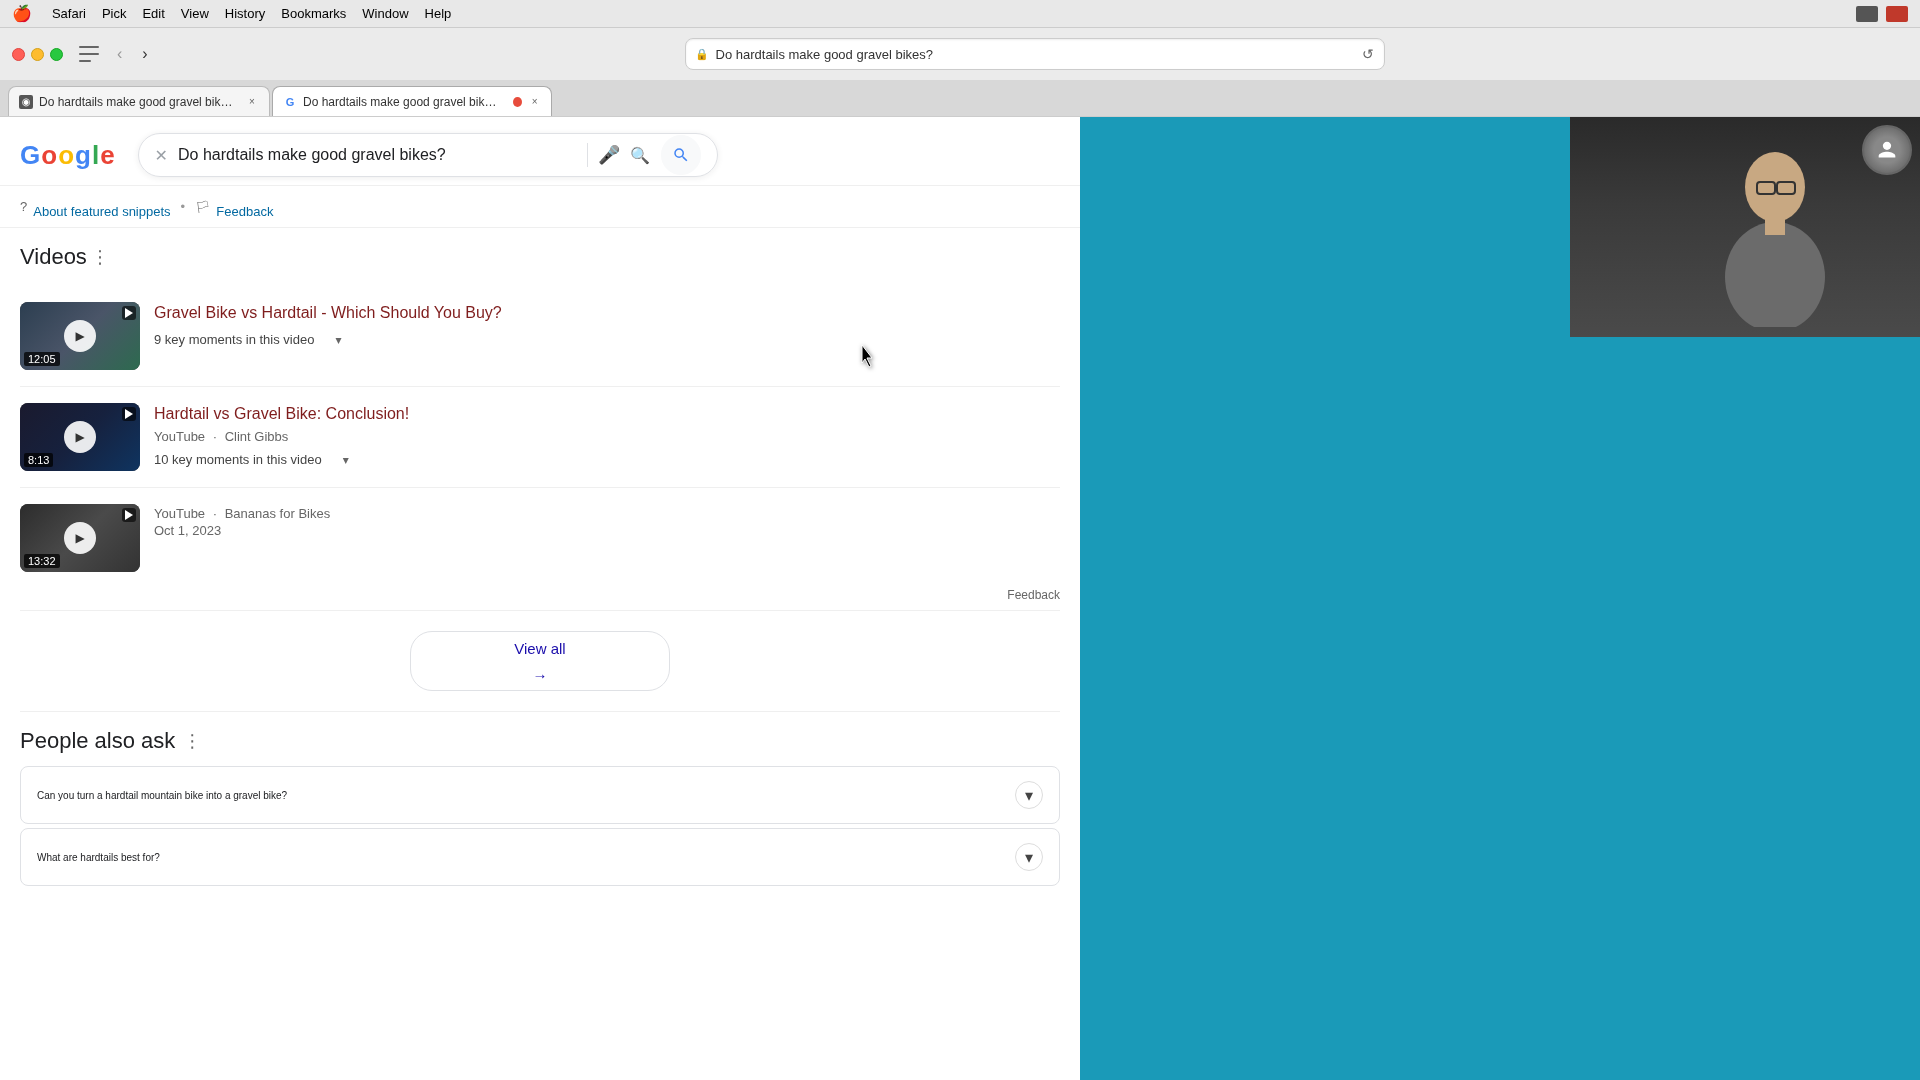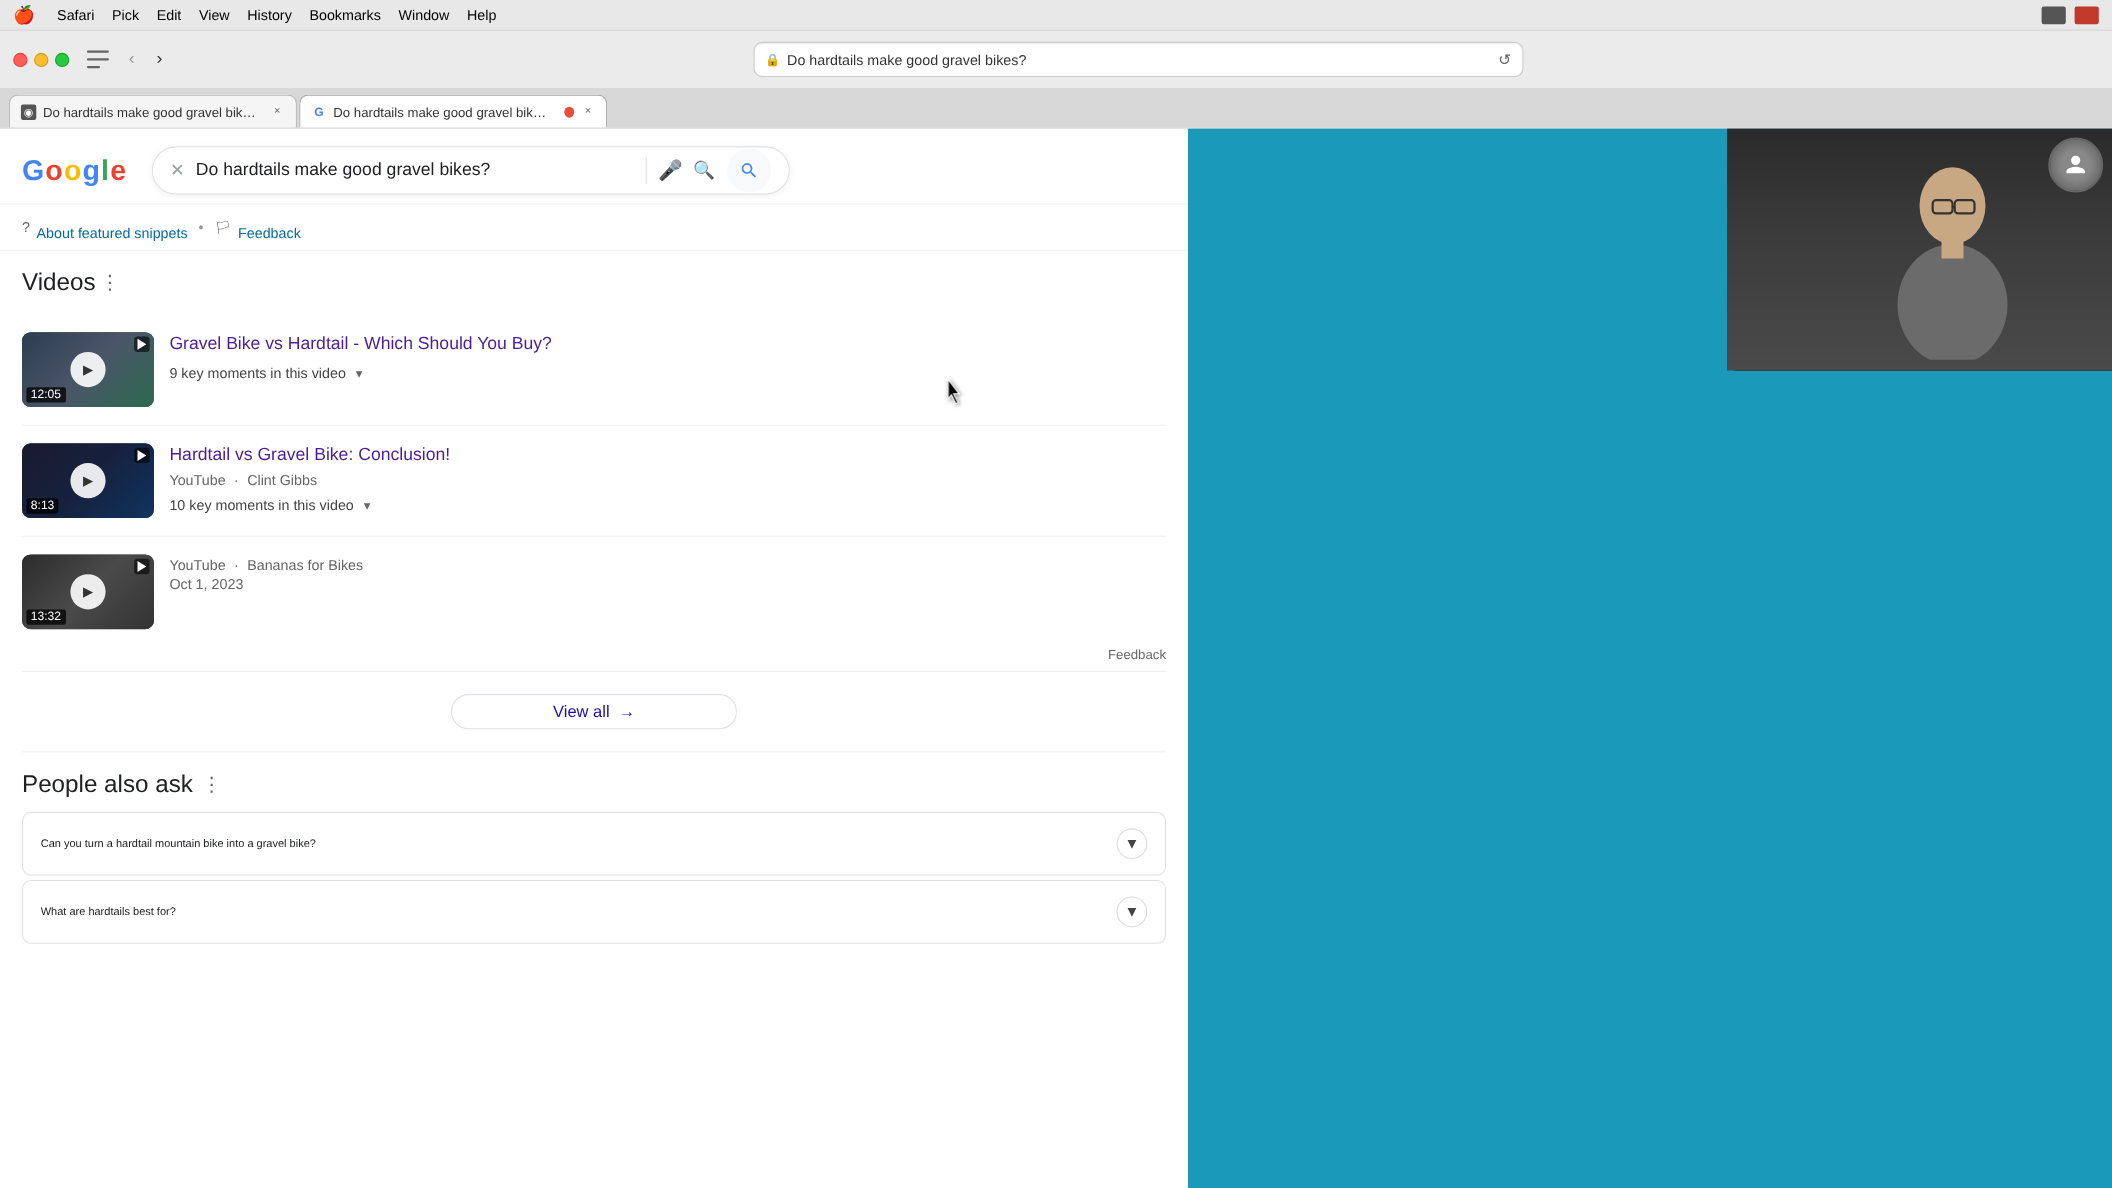--- a/index.html
+++ b/index.html
@@ -385,38 +385,38 @@
       width: 0;
       height: 0;
       border-left: 8px solid white;
       border-top: 5px solid transparent;
       border-bottom: 5px solid transparent;
     }
 
     .video-info { flex: 1; }
     .video-title {
       font-size: 16px;
-      color: #4c1d95;
+      color: #7f1d1d;
       text-decoration: none;
       line-height: 1.4;
       display: block;
       margin-bottom: 4px;
     }
     .video-meta {
       font-size: 13px;
       color: #666;
       margin-top: 2px;
     }
     .video-meta-dot { margin: 0 4px; }
 
     
     .key-moments {
       display: flex;
       align-items: center;
-      gap: 9px;
+      gap: 21px;
       margin-top: 8px;
       font-size: 13px;
       color: #444;
       cursor: pointer;
     }
     .key-moments-chevron {
       font-size: 12px;
       color: #666;
     }
 
@@ -429,28 +429,29 @@
       cursor: pointer;
     }
 
     
     .view-all-btn {
       display: flex;
       align-items: center;
       justify-content: center;
       gap: 8px;
       width: 260px;
-      height: 32px;
+      height: 60px;
       border: 1px solid #dfe1e5;
       border-radius: 22px;
       margin: 16px auto;
       font-size: 15px;
       color: #1a0dab;
       cursor: pointer;
       background: white;
+      flex-direction: column;
     }
 
     
     .paa-section {
       padding: 0 20px;
     }
     .paa-header {
       display: flex;
       align-items: center;
       gap: 8px;

